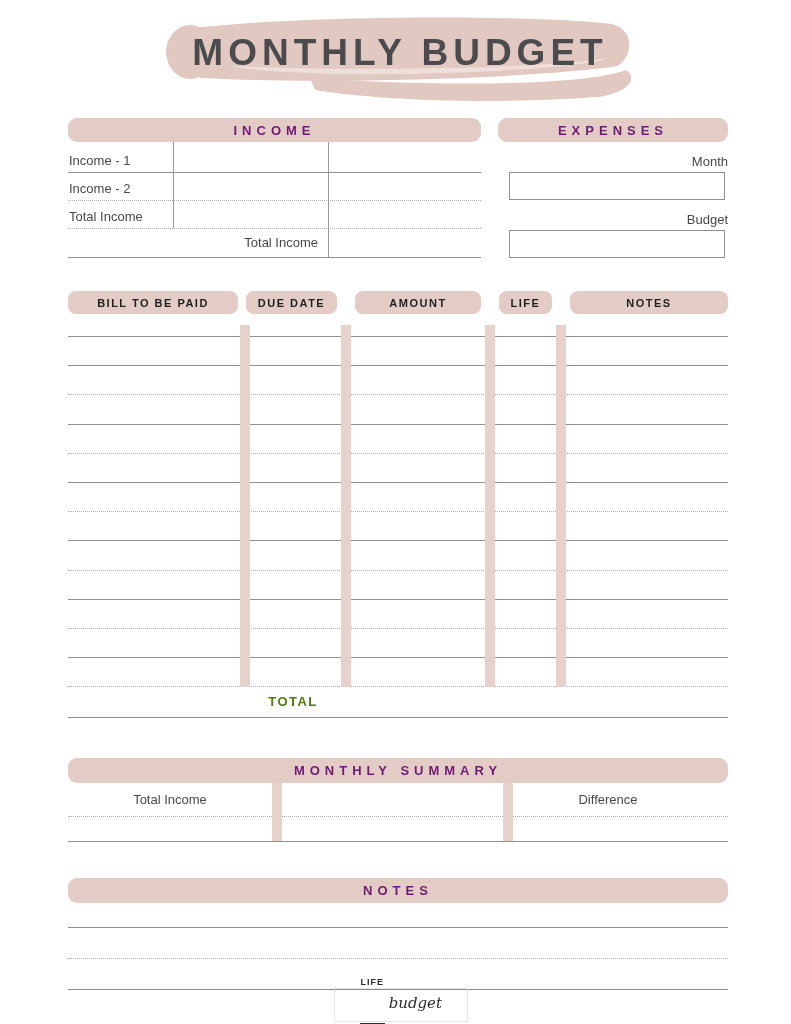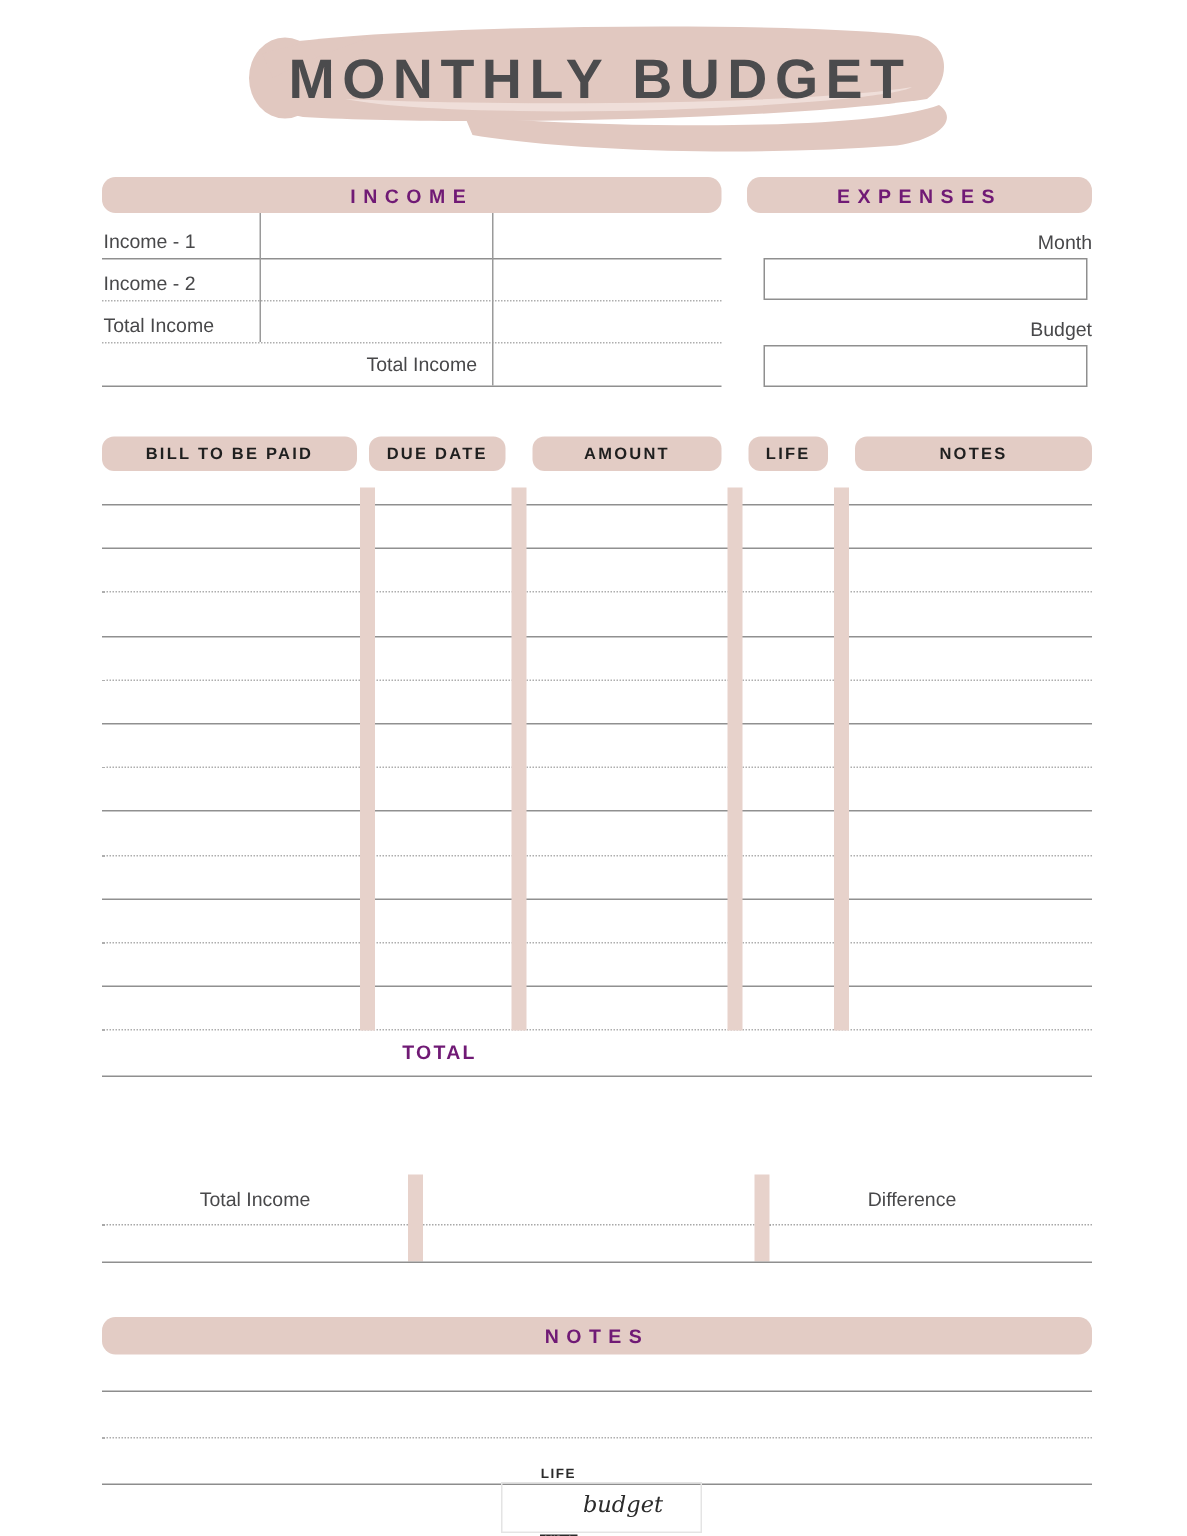--- a/index.html
+++ b/index.html
@@ -52,21 +52,21 @@
   .bill-row{height:28.2px;border-bottom:1px solid #909090;}
   .bill-row:nth-child(even){border-bottom:1px dotted #aeaeae;}
   .bills .pinkbar{top:34px;height:362px;}
   .total-row{
     position:absolute;left:0;right:0;top:396px;height:30px;
     border-bottom:1px solid #8f8f8f;
   }
   .total-label{
     position:absolute;left:150px;top:396px;width:150px;height:29px;
     display:flex;align-items:center;justify-content:center;
-    font-size:13px;font-weight:bold;letter-spacing:1.5px;color:#701a75;
+    font-size:13px;font-weight:bold;letter-spacing:1.5px;color:#4d7c0f;
   }
   
   .summary{position:absolute;left:68px;top:758px;width:660px;height:84px;}
   .summary .bar{height:25px;}
   .sum-col{position:absolute;top:25px;height:33px;display:flex;align-items:center;justify-content:center;}
   .sum-line{position:absolute;top:58px;height:0;border-top:1px dotted #a8a8a8;}
   .summary .bottom{position:absolute;left:0;right:0;top:83px;height:0;border-top:1px solid #8f8f8f;}
   .summary .pinkbar{top:25px;height:58px;}
   
   .notes{position:absolute;left:68px;top:878px;width:660px;height:112px;}
@@ -153,20 +153,21 @@
     <div class="pinkbar" style="left:172px"></div>
     <div class="pinkbar" style="left:273px"></div>
     <div class="pinkbar" style="left:417px"></div>
     <div class="pinkbar" style="left:488px"></div>
 
     <div class="total-row"></div>
     <div class="total-label">TOTAL</div>
   </section>
 
   <section class="summary">
+    <div class="bar">MONTHLY SUMMARY</div>
     <div class="sum-col lbl" style="left:0;width:204px">Total Income</div>
     <div class="sum-col lbl" style="left:432px;width:216px">Difference</div>
     <div class="sum-line" style="left:0;width:204px"></div>
     <div class="sum-line" style="left:214px;width:221px"></div>
     <div class="sum-line" style="left:444px;width:216px"></div>
     <div class="pinkbar" style="left:204px"></div>
     <div class="pinkbar" style="left:435px"></div>
     <div class="bottom"></div>
   </section>
 

